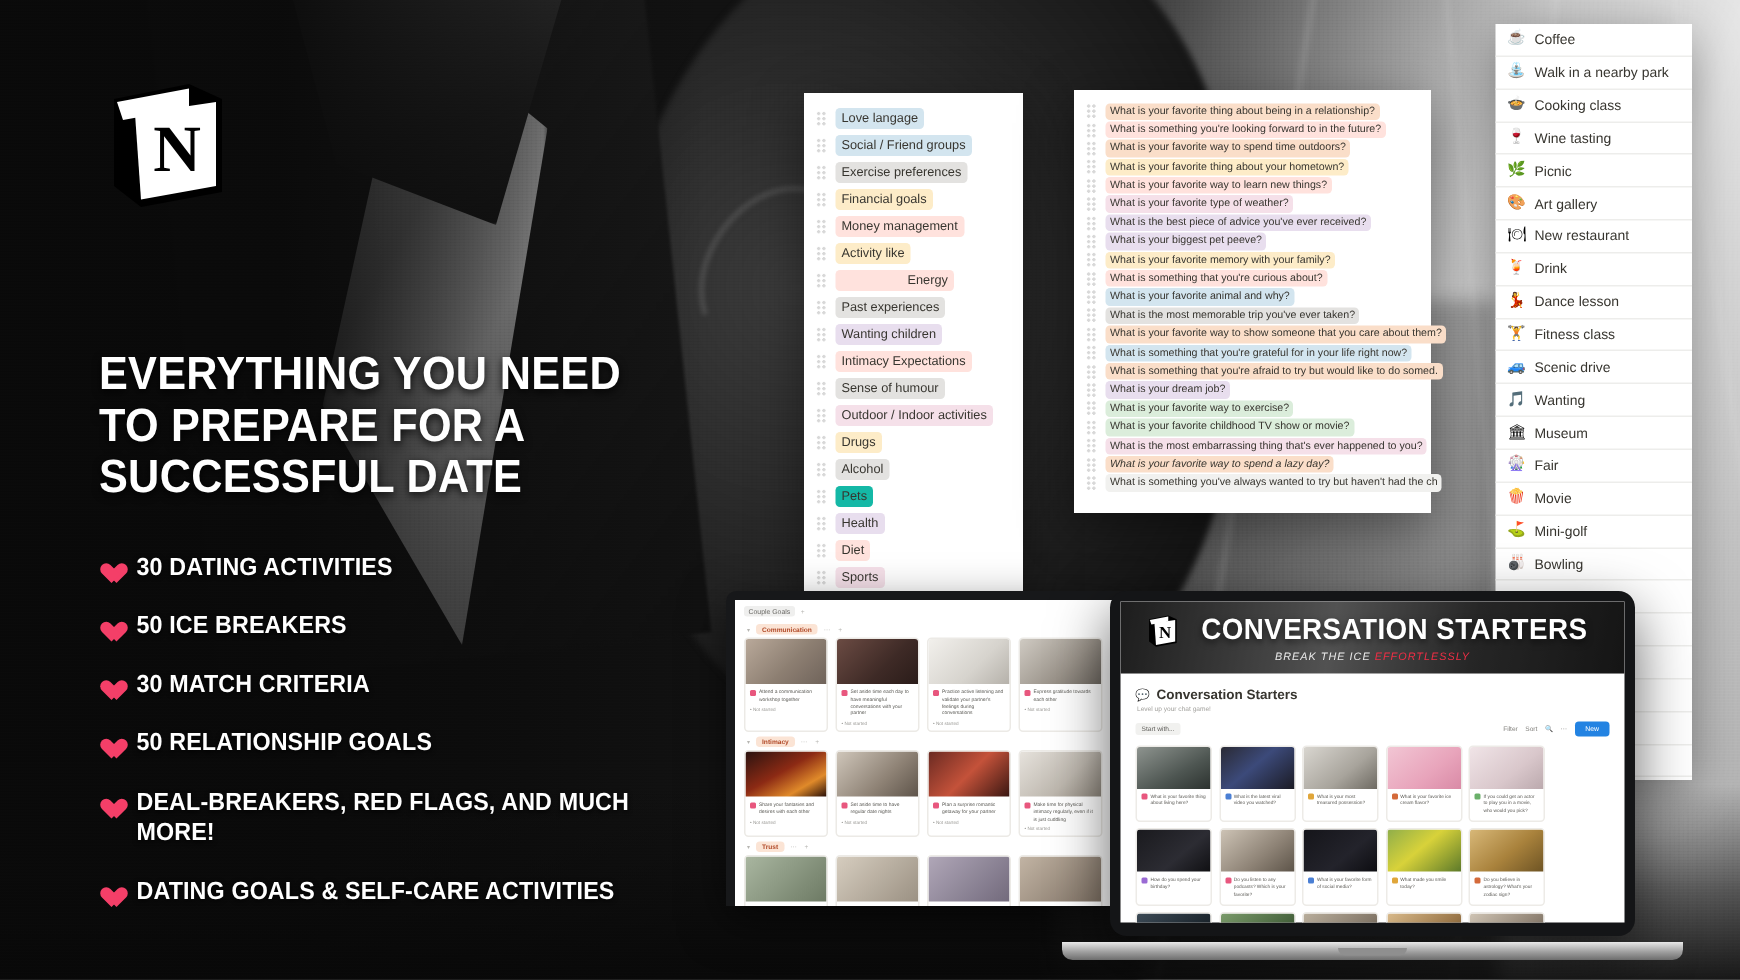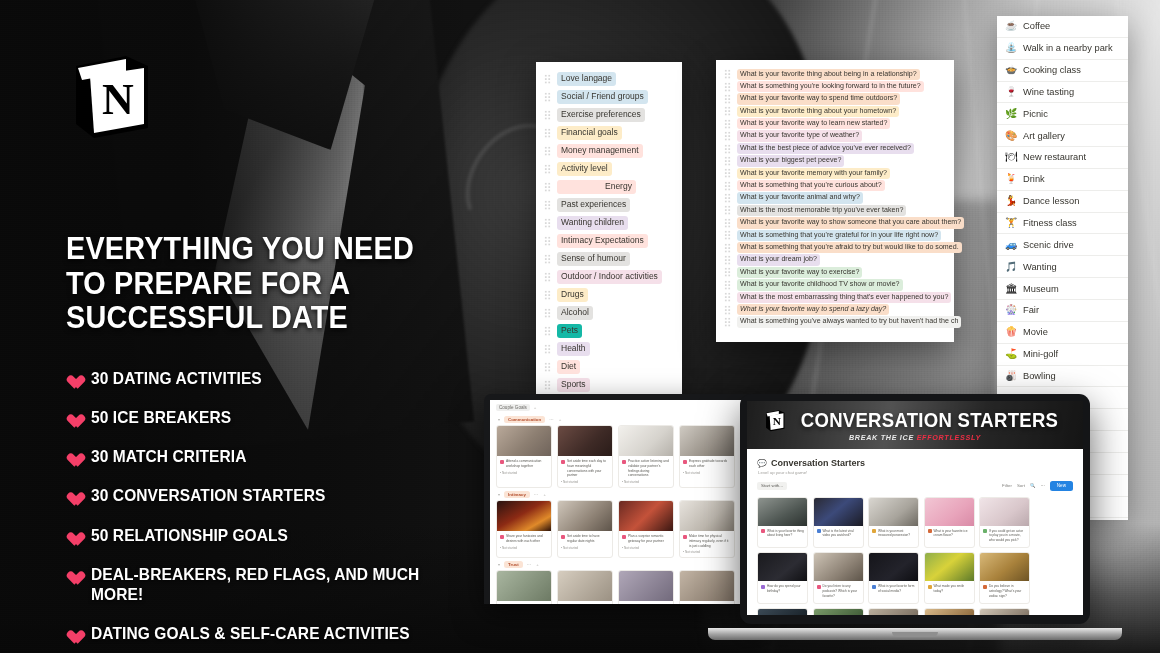--- a/index.html
+++ b/index.html
@@ -119,21 +119,21 @@
   .cs-hero { position: relative; height: 48px; width: 100%; overflow: hidden;
              background: linear-gradient(100deg,#2c2c2c 0%,#555 22%,#7d7d7d 42%,#3a3a3a 70%,#202020 100%); }
   .cs-hero::after { content:""; position:absolute; inset:0; background: rgba(0,0,0,.34); }
   .cs-hero-inner { position: absolute; inset: 0; z-index: 2; display: flex; flex-direction: column;
                    align-items: center; justify-content: center; gap: 1px; }
   .cs-title-row { display: flex; align-items: center; gap: 8px; }
   .cs-logo { width: 22px; height: 23px; }
   .cs-title { color: #fff; font-family: "Liberation Sans Narrow","Liberation Sans",sans-serif;
               font-weight: 700; font-size: 19.5px; letter-spacing: .3px; transform: scaleX(.95);
               text-shadow: 0 2px 5px rgba(0,0,0,.6); }
-  .cs-sub { color: #e9e9e9; font-size: 7.2px; font-style: italic; font-weight: 700;
+  .cs-sub { color: #e9e9e9; font-size: 7.2px; font-style: italic; font-weight: 400;
             letter-spacing: .7px; margin-left: 0; }
   .cs-sub em { color: #ef2e45; font-style: italic; }
   .cs-body { padding: 9px 10px 0; }
   .cs-h { display: flex; align-items: center; gap: 4px; }
   .cs-h-ico { font-size: 8px; }
   .cs-h-txt { font-size: 9px; font-weight: 700; color: #37352f; }
   .cs-desc { font-size: 4.4px; color: #a3a29e; margin: 2px 0 0 1px; }
   .cs-toolbar { display: flex; align-items: center; margin-top: 6px; }
   .cs-start { font-size: 4.4px; color: #5f5e5a; background: #f1f1ef; border-radius: 2px; padding: 1.5px 4px; }
   .cs-tools { margin-left: auto; display: flex; align-items: center; gap: 5px; }
@@ -196,24 +196,20 @@
       <div class="bullet">
         <span class="heart"></span>
         <span class="bullet-text">50 ICE BREAKERS</span>
       </div>
       <div class="bullet">
         <span class="heart"></span>
         <span class="bullet-text">30 MATCH CRITERIA</span>
       </div>
       <div class="bullet">
         <span class="heart"></span>
-        <span class="bullet-text">30 CONVERSATION STARTERS</span>
-      </div>
-      <div class="bullet">
-        <span class="heart"></span>
         <span class="bullet-text">50 RELATIONSHIP GOALS</span>
       </div>
       <div class="bullet">
         <span class="heart"></span>
         <span class="bullet-text">DEAL-BREAKERS, RED FLAGS, AND MUCH MORE!</span>
       </div>
       <div class="bullet">
         <span class="heart"></span>
         <span class="bullet-text">DATING GOALS &amp; SELF-CARE ACTIVITIES</span>
       </div>
@@ -236,21 +232,21 @@
     <div class="prow">
       <span class="grip"></span>
       <span class="tag" style="background: rgb(253, 236, 200);">Financial goals</span>
     </div>
     <div class="prow">
       <span class="grip"></span>
       <span class="tag" style="background: rgb(255, 226, 221);">Money management</span>
     </div>
     <div class="prow">
       <span class="grip"></span>
-      <span class="tag" style="background: rgb(253, 236, 200);">Activity level</span>
+      <span class="tag" style="background: rgb(253, 236, 200);">Activity like</span>
     </div>
     <div class="prow">
       <span class="grip"></span>
       <span class="tag" style="background: rgb(255, 226, 221); padding-left: 48px;">Energy</span>
     </div>
     <div class="prow">
       <span class="grip"></span>
       <span class="tag" style="background: rgb(227, 226, 224);">Past experiences</span>
     </div>
     <div class="prow">
@@ -311,21 +307,21 @@
     <div class="prow">
       <span class="grip"></span>
       <span class="tag" style="background: rgb(250, 222, 201);">What is your favorite way to spend time outdoors?</span>
     </div>
     <div class="prow">
       <span class="grip"></span>
       <span class="tag" style="background: rgb(253, 236, 200);">What is your favorite thing about your hometown?</span>
     </div>
     <div class="prow">
       <span class="grip"></span>
-      <span class="tag" style="background: rgb(255, 226, 221);">What is your favorite way to learn new started?</span>
+      <span class="tag" style="background: rgb(255, 226, 221);">What is your favorite way to learn new things?</span>
     </div>
     <div class="prow">
       <span class="grip"></span>
       <span class="tag" style="background: rgb(245, 224, 233);">What is your favorite type of weather?</span>
     </div>
     <div class="prow">
       <span class="grip"></span>
       <span class="tag" style="background: rgb(232, 222, 238);">What is the best piece of advice you've ever received?</span>
     </div>
     <div class="prow">

